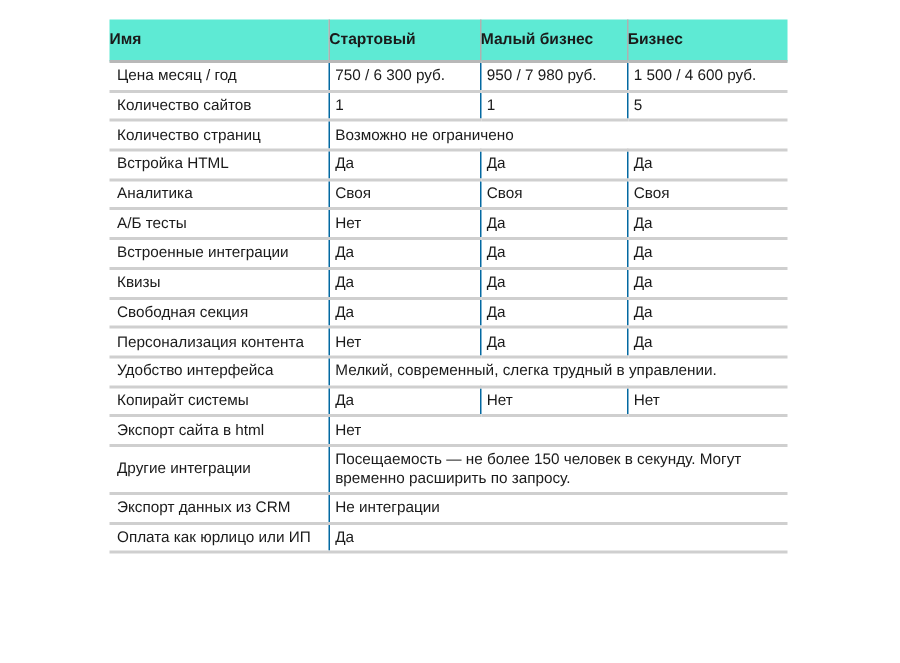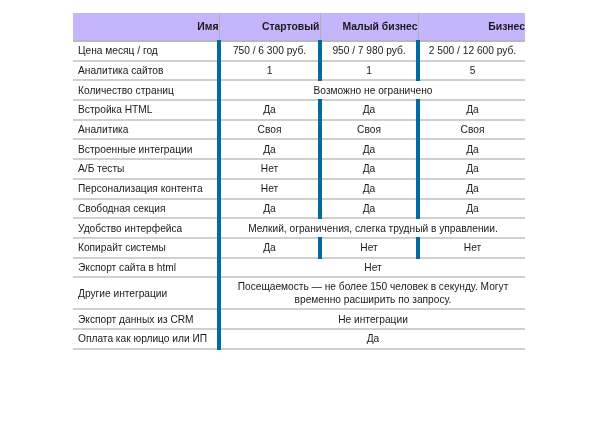--- a/index.html
+++ b/index.html
@@ -4,26 +4,26 @@
   <style>
     html, body { margin: 0; padding: 0; background: #ffffff; }
     body { width: 600px; height: 442px; position: relative; overflow: hidden;
            font-family: "Liberation Sans", "DejaVu Sans", sans-serif; color: #1a1a1a; }
     .wrap { position: absolute; left: 73px; top: 13px; width: 452px; }
     table { border-collapse: collapse; width: 452px; table-layout: fixed; font-size: 10.2px; }
     col.c0 { width: 146px; }
     col.c1 { width: 101px; }
     col.c2 { width: 98px; }
     col.c3 { width: 107px; }
-    th { background: #c4b5fd; font-weight: bold; height: 27px; padding: 0;
-         text-align: right; border-bottom: 2px solid #b8b8b8;
+    th { background: #5eead4; font-weight: bold; height: 27px; padding: 0;
+         text-align: left; border-bottom: 2px solid #b8b8b8;
          border-left: 1px solid #b0b0b0; font-size: 10.4px; }
     th:first-child { border-left: none; }
     td { height: 17.7px; padding: 0 4px; border-bottom: 2px solid #cfcfcf;
-         border-left: 4px solid #0369a1; text-align: center; white-space: nowrap; }
+         border-left: 1px solid #0369a1; white-space: nowrap; }
     td.label { text-align: left; border-left: none; padding-left: 5px; }
     tr.tall td { height: 30px; white-space: normal; line-height: 13px; }
     tr.last td { border-bottom: none; }
   </style>
 </head>
 <body>
 
 <div class="wrap">
   <table>
     <colgroup>
@@ -38,24 +38,24 @@
         <th>Стартовый</th>
         <th>Малый бизнес</th>
         <th>Бизнес</th>
       </tr>
     </thead>
     <tbody>
       <tr>
         <td class="label">Цена месяц / год</td>
         <td>750 / 6 300 руб.</td>
         <td>950 / 7 980 руб.</td>
-        <td>2 500 / 12 600 руб.</td>
+        <td>1 500 / 4 600 руб.</td>
       </tr>
       <tr>
-        <td class="label">Аналитика сайтов</td>
+        <td class="label">Количество сайтов</td>
         <td>1</td>
         <td>1</td>
         <td>5</td>
       </tr>
       <tr>
         <td class="label">Количество страниц</td>
         <td colspan="3">Возможно не ограничено</td>
       </tr>
       <tr>
         <td class="label">Встройка HTML</td>
@@ -63,46 +63,52 @@
         <td>Да</td>
         <td>Да</td>
       </tr>
       <tr>
         <td class="label">Аналитика</td>
         <td>Своя</td>
         <td>Своя</td>
         <td>Своя</td>
       </tr>
       <tr>
+        <td class="label">А/Б тесты</td>
+        <td>Нет</td>
+        <td>Да</td>
+        <td>Да</td>
+      </tr>
+      <tr>
         <td class="label">Встроенные интеграции</td>
         <td>Да</td>
         <td>Да</td>
         <td>Да</td>
       </tr>
       <tr>
-        <td class="label">А/Б тесты</td>
-        <td>Нет</td>
+        <td class="label">Квизы</td>
+        <td>Да</td>
+        <td>Да</td>
+        <td>Да</td>
+      </tr>
+      <tr>
+        <td class="label">Свободная секция</td>
+        <td>Да</td>
         <td>Да</td>
         <td>Да</td>
       </tr>
       <tr>
         <td class="label">Персонализация контента</td>
         <td>Нет</td>
         <td>Да</td>
         <td>Да</td>
       </tr>
       <tr>
-        <td class="label">Свободная секция</td>
-        <td>Да</td>
-        <td>Да</td>
-        <td>Да</td>
-      </tr>
-      <tr>
         <td class="label">Удобство интерфейса</td>
-        <td colspan="3">Мелкий, ограничения, слегка трудный в управлении.</td>
+        <td colspan="3">Мелкий, современный, слегка трудный в управлении.</td>
       </tr>
       <tr>
         <td class="label">Копирайт системы</td>
         <td>Да</td>
         <td>Нет</td>
         <td>Нет</td>
       </tr>
       <tr>
         <td class="label">Экспорт сайта в html</td>
         <td colspan="3">Нет</td>

